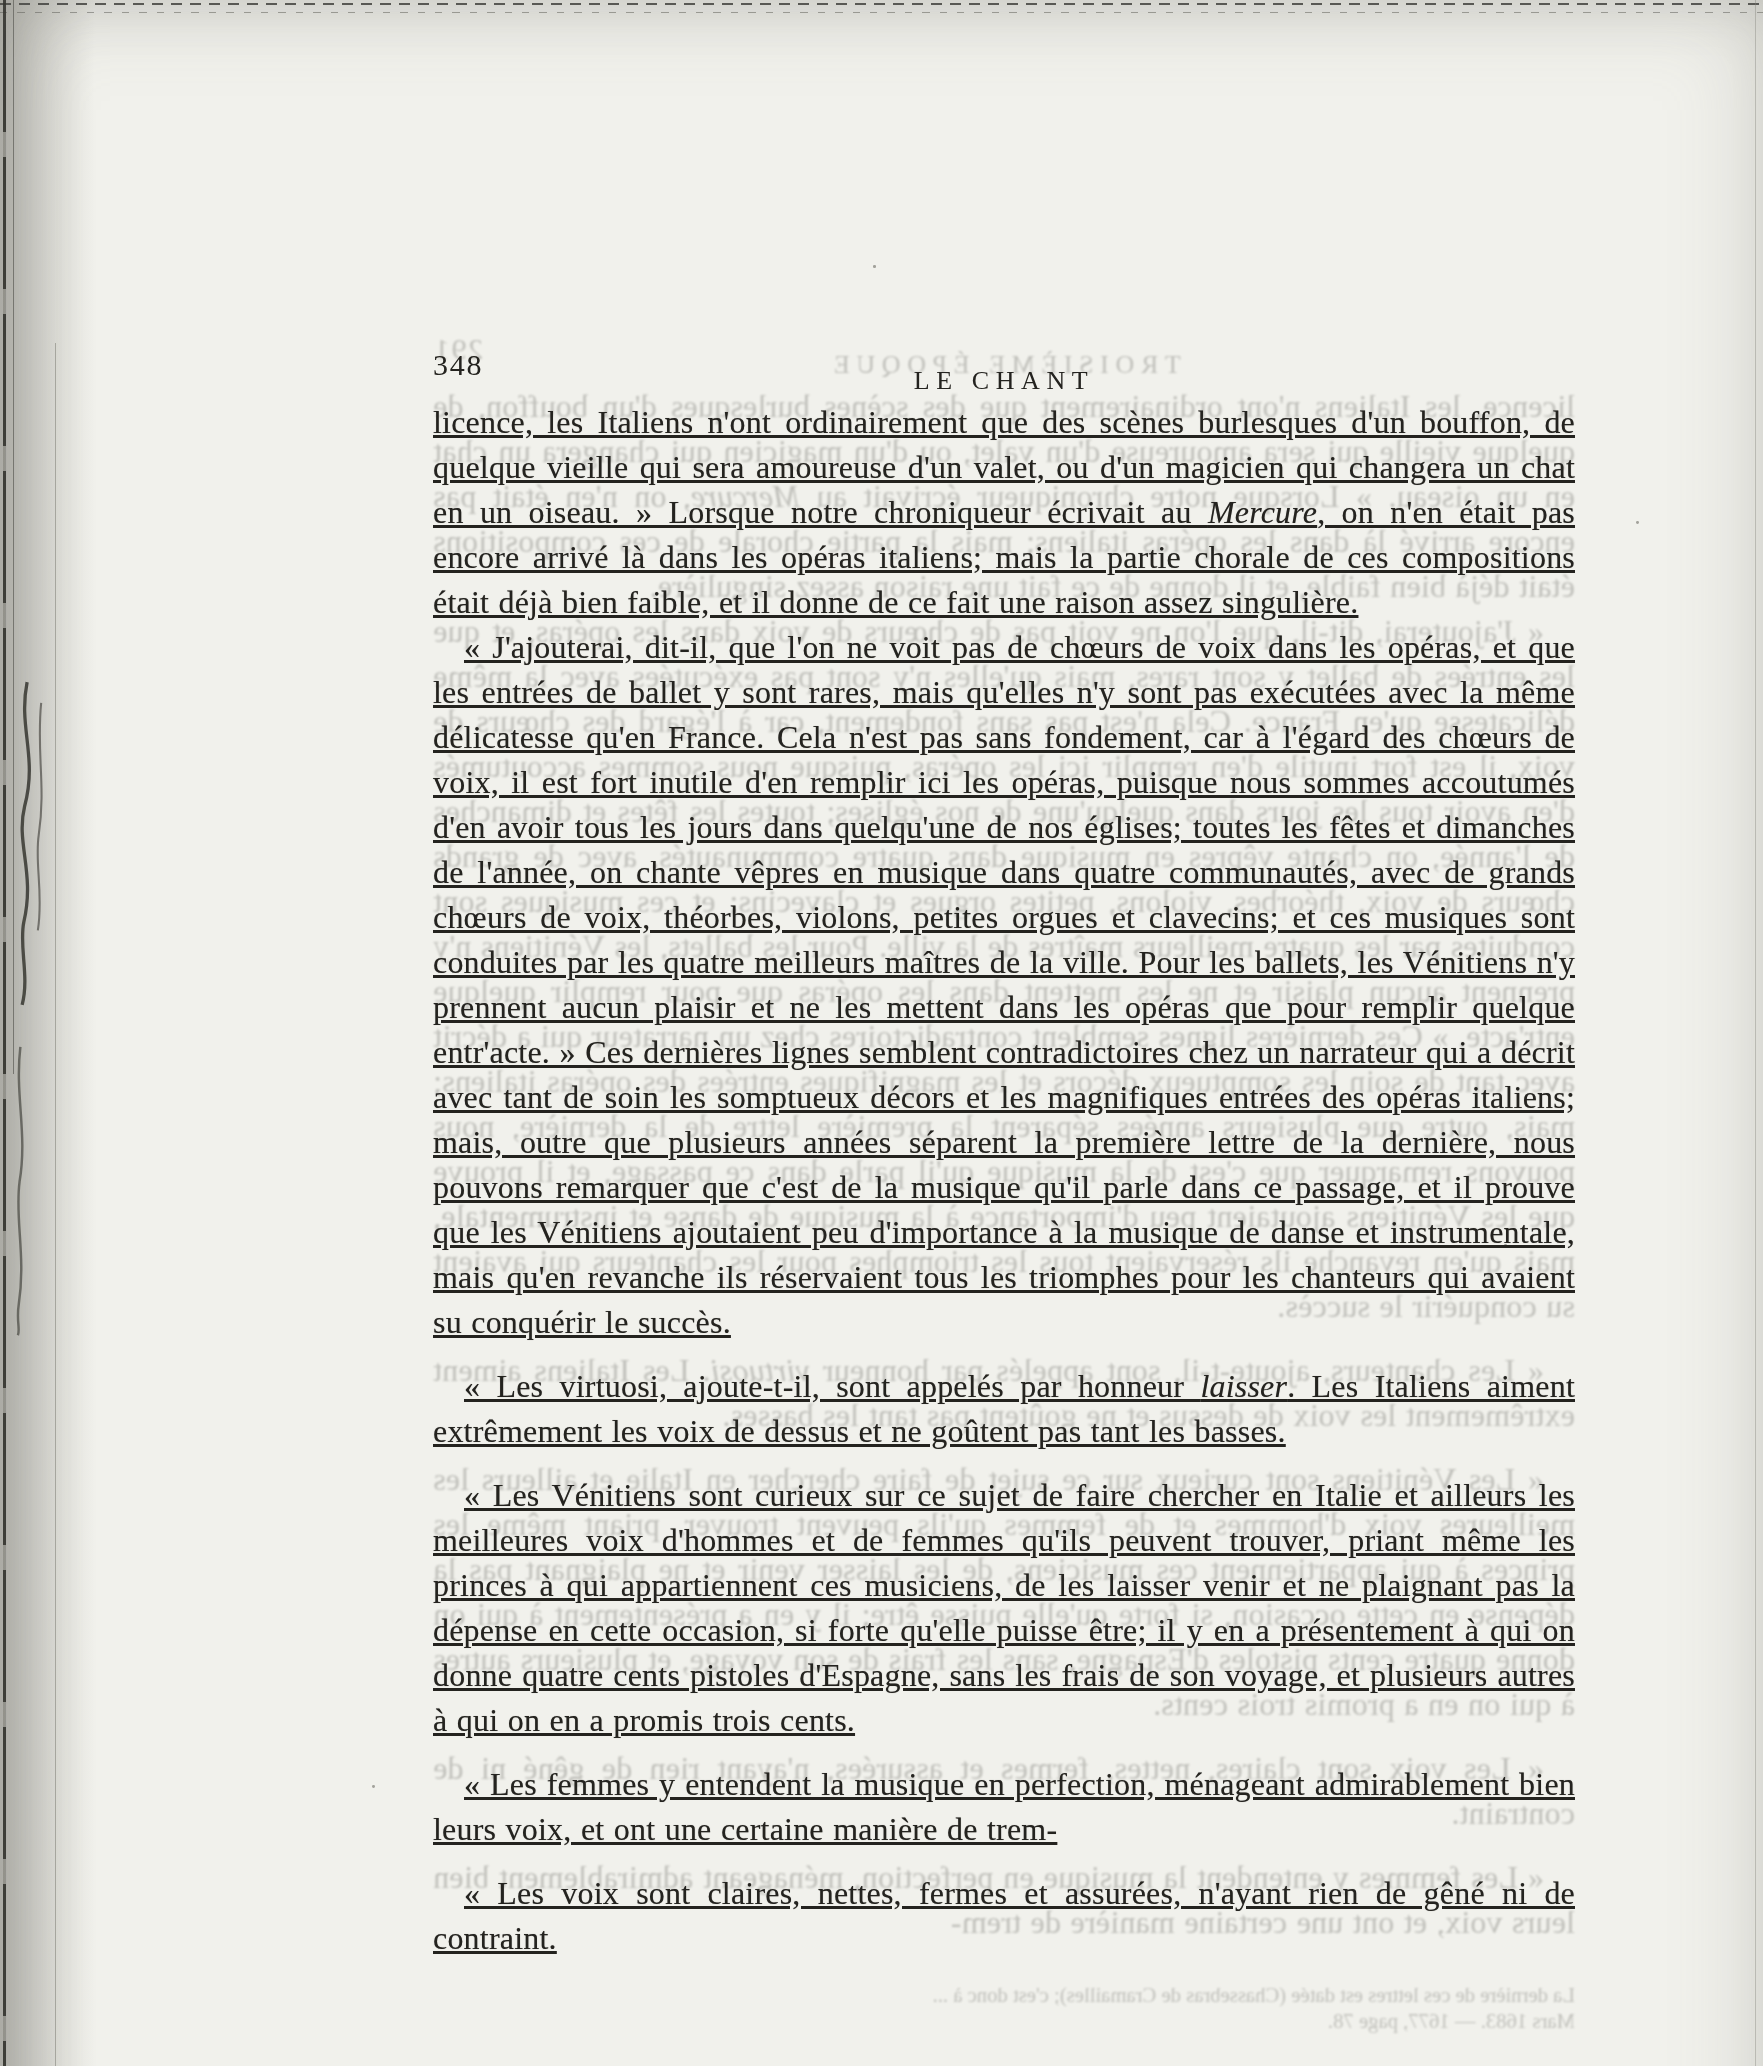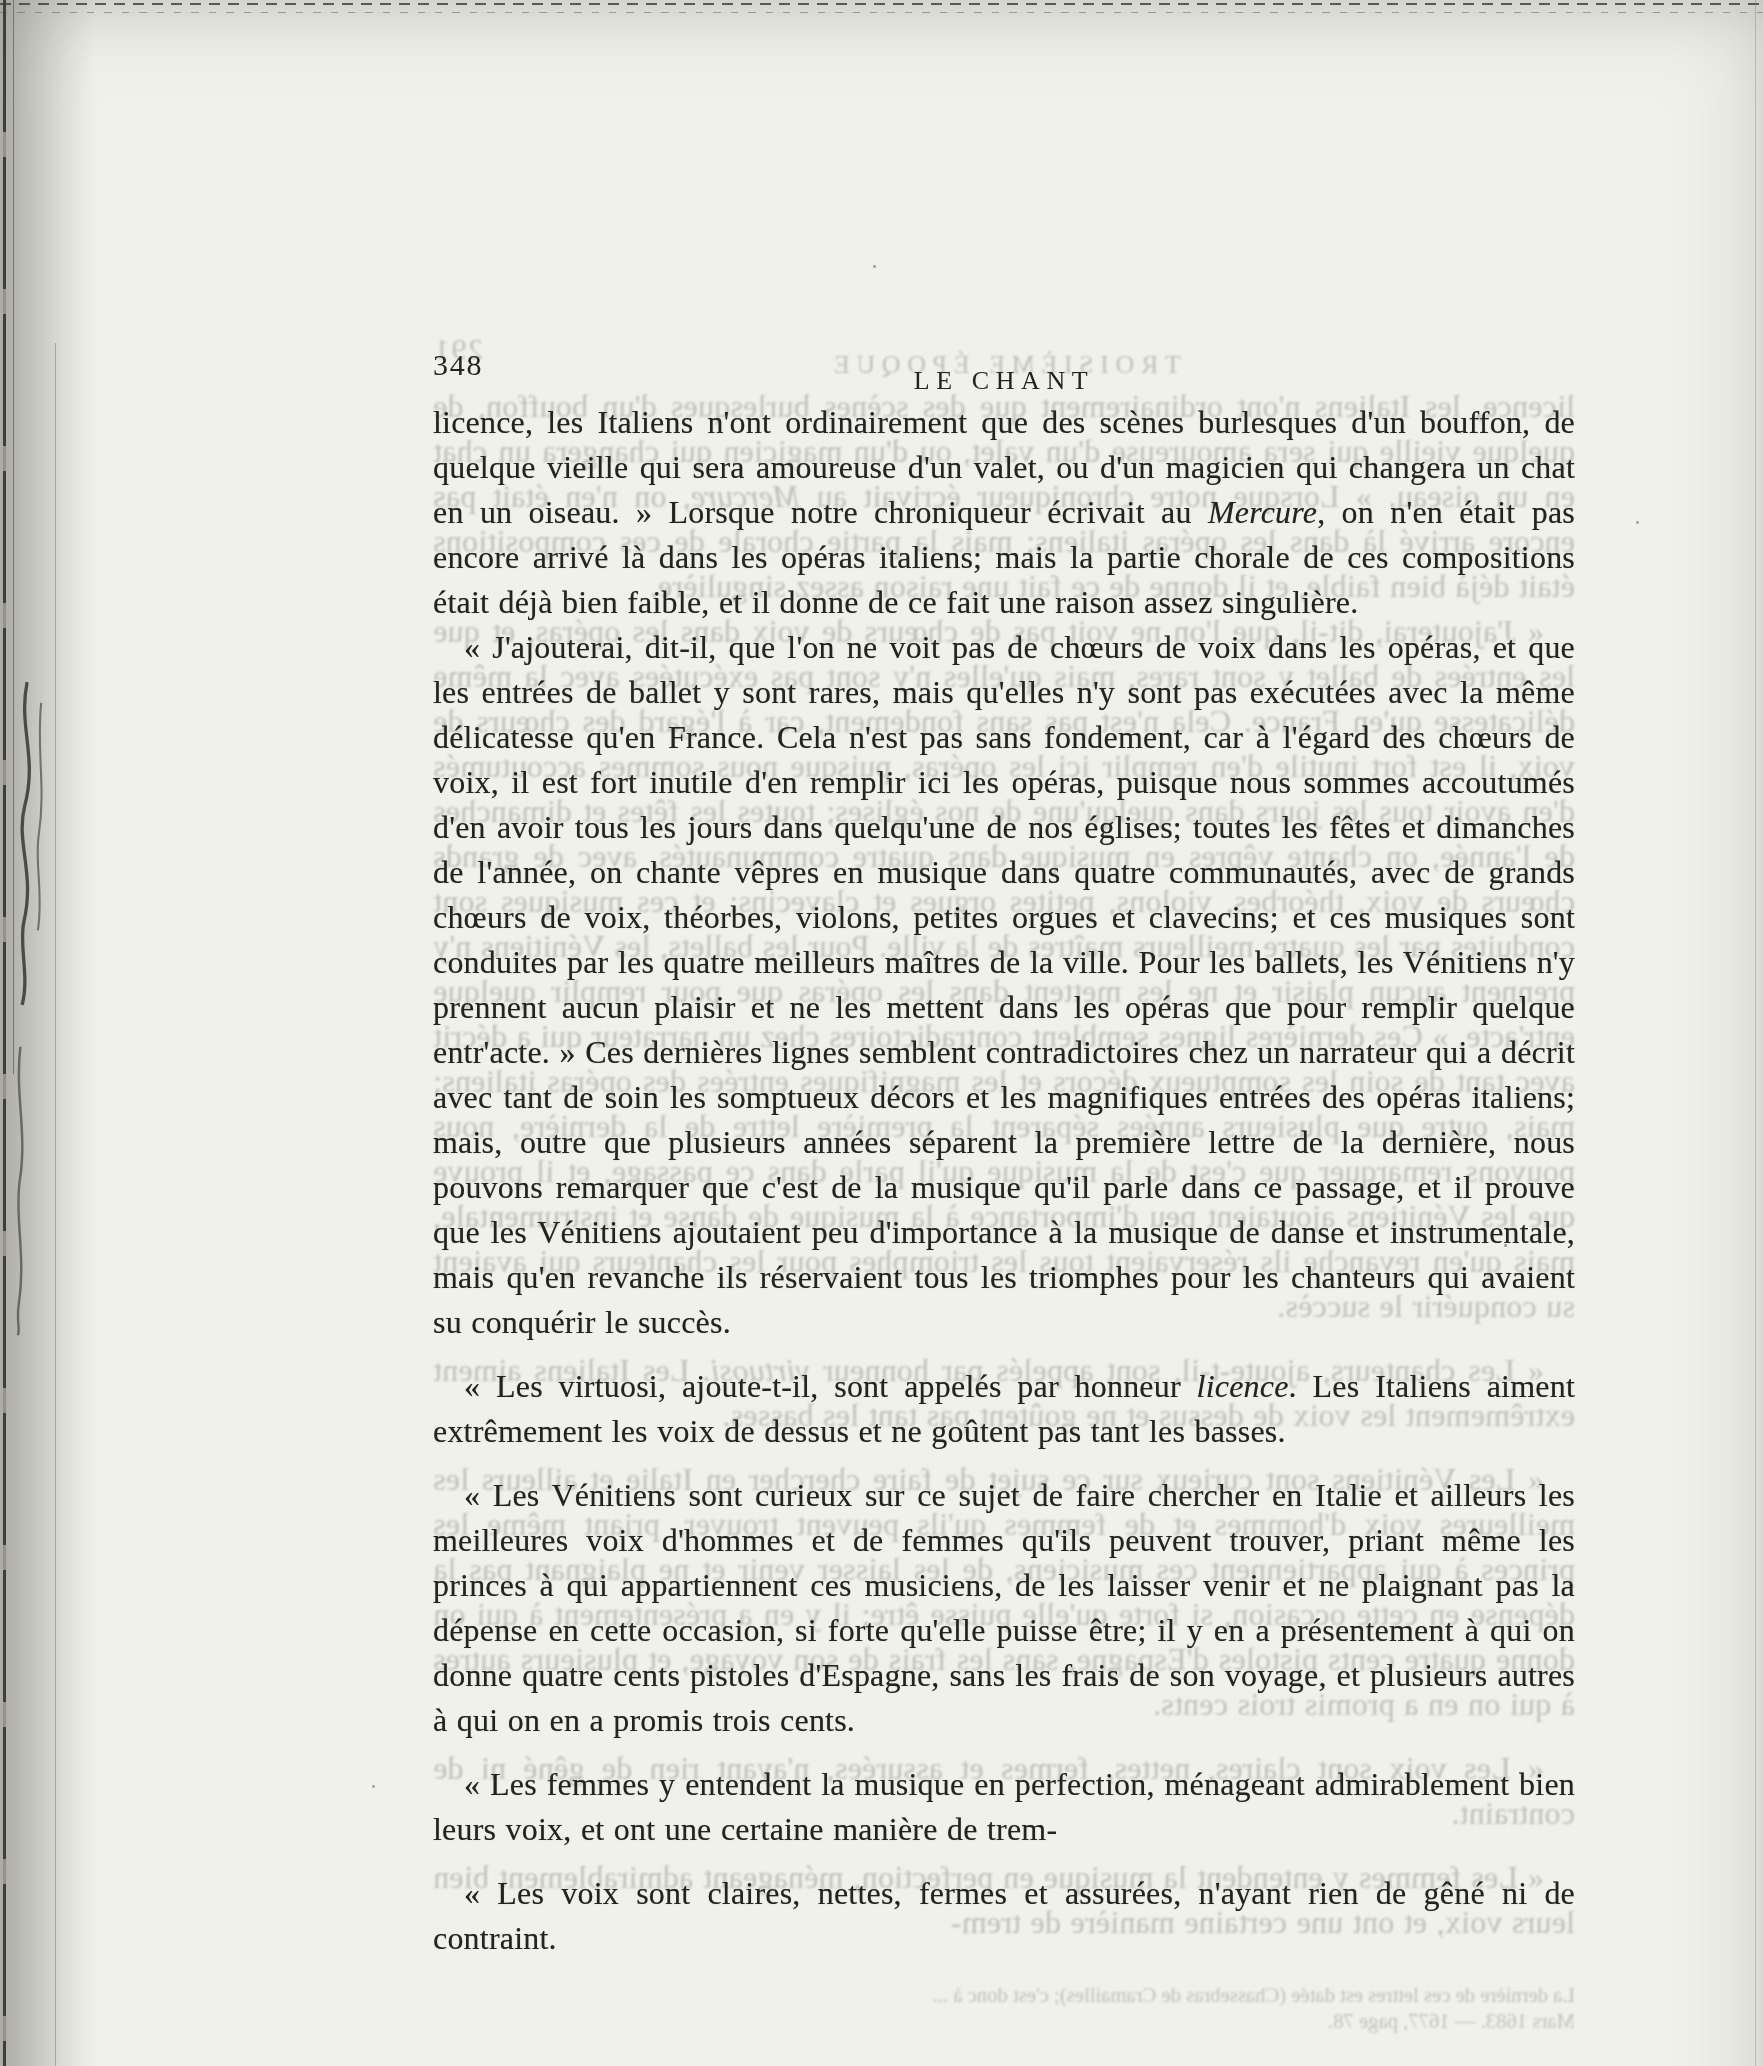--- a/index.html
+++ b/index.html
@@ -26,21 +26,21 @@
   .dot{position:absolute;border-radius:50%;background:#55544c;opacity:.5;pointer-events:none;}
 
   
   .page-content{position:absolute;left:433px;top:343px;width:1142px;color:#24231f;}
   .running-header{position:relative;height:43px;}
   .page-number{position:absolute;left:0;top:5px;font-size:30px;letter-spacing:1.7px;}
   .running-title{position:absolute;left:0;right:0;top:23px;text-align:center;
     font-size:26px;letter-spacing:6.6px;}
   .paragraphs{margin-top:14px;font-size:32px;line-height:45px;text-align:justify;
     letter-spacing:0.2px;word-spacing:1.2px;}
-  .page-content .paragraphs{text-shadow:0 0 0.8px rgba(35,34,31,.45);}
+  .page-content .paragraphs{text-shadow:0 0 0.8px rgba(35,34,31,.45);text-decoration:underline;}
   .para{margin:0;}
   .para.indent{text-indent:31px;}
   .para:nth-child(n+3){margin-top:19px;}
   .it{font-style:italic;}
 
   
   .bleed{position:absolute;left:433px;top:327px;width:1142px;
     transform:scaleX(-1);color:#4e4e48;opacity:.30;filter:blur(1px);pointer-events:none;}
   .bleed .page-number{left:auto;right:0;}
   .bleed-notes{margin-top:37px;font-size:20.7px;line-height:26px;text-align:left;}
@@ -95,21 +95,21 @@
   </div>
 
   <div class="page-content">
     <div class="running-header">
       <span class="page-number">348</span>
       <span class="running-title">LE CHANT</span>
     </div>
     <div class="paragraphs">
         <p class="para"><span>licence, les Italiens n'ont ordinairement que des scènes burlesques d'un bouffon, de quelque vieille qui sera amoureuse d'un valet, ou d'un magicien qui changera un chat en un oiseau. » Lorsque notre chroniqueur écrivait au </span><span class="it">Mercure</span><span>, on n'en était pas encore arrivé là dans les opéras italiens; mais la partie chorale de ces compositions était déjà bien faible, et il donne de ce fait une raison assez singulière.</span></p>
         <p class="para indent"><span>« J'ajouterai, dit-il, que l'on ne voit pas de chœurs de voix dans les opéras, et que les entrées de ballet y sont rares, mais qu'elles n'y sont pas exécutées avec la même délicatesse qu'en France. Cela n'est pas sans fondement, car à l'égard des chœurs de voix, il est fort inutile d'en remplir ici les opéras, puisque nous sommes accoutumés d'en avoir tous les jours dans quelqu'une de nos églises; toutes les fêtes et dimanches de l'année, on chante vêpres en musique dans quatre communautés, avec de grands chœurs de voix, théorbes, violons, petites orgues et clavecins; et ces musiques sont conduites par les quatre meilleurs maîtres de la ville. Pour les ballets, les Vénitiens n'y prennent aucun plaisir et ne les mettent dans les opéras que pour remplir quelque entr'acte. » Ces dernières lignes semblent contradictoires chez un narrateur qui a décrit avec tant de soin les somptueux décors et les magnifiques entrées des opéras italiens; mais, outre que plusieurs années séparent la première lettre de la dernière, nous pouvons remarquer que c'est de la musique qu'il parle dans ce passage, et il prouve que les Vénitiens ajoutaient peu d'importance à la musique de danse et instrumentale, mais qu'en revanche ils réservaient tous les triomphes pour les chanteurs qui avaient su conquérir le succès.</span></p>
-        <p class="para indent"><span>« Les virtuosi, ajoute-t-il, sont appelés par honneur </span><span class="it">licence</span><span>. Les Italiens aiment extrêmement les voix de dessus et ne goûtent pas tant les basses.</span></p>
+        <p class="para indent"><span>« Les virtuosi, ajoute-t-il, sont appelés par honneur </span><span class="it">laisser</span><span>. Les Italiens aiment extrêmement les voix de dessus et ne goûtent pas tant les basses.</span></p>
         <p class="para indent"><span>« Les Vénitiens sont curieux sur ce sujet de faire chercher en Italie et ailleurs les meilleures voix d'hommes et de femmes qu'ils peuvent trouver, priant même les princes à qui appartiennent ces musiciens, de les laisser venir et ne plaignant pas la dépense en cette occasion, si forte qu'elle puisse être; il y en a présentement à qui on donne quatre cents pistoles d'Espagne, sans les frais de son voyage, et plusieurs autres à qui on en a promis trois cents.</span></p>
         <p class="para indent"><span>« Les femmes y entendent la musique en perfection, ménageant admirablement bien leurs voix, et ont une certaine manière de trem-</span></p>
         <p class="para indent"><span>« Les voix sont claires, nettes, fermes et assurées, n'ayant rien de gêné ni de contraint.</span></p>
       </div>
   </div>
 
   <div class="page-vignette"></div>
 </div>
 
 

